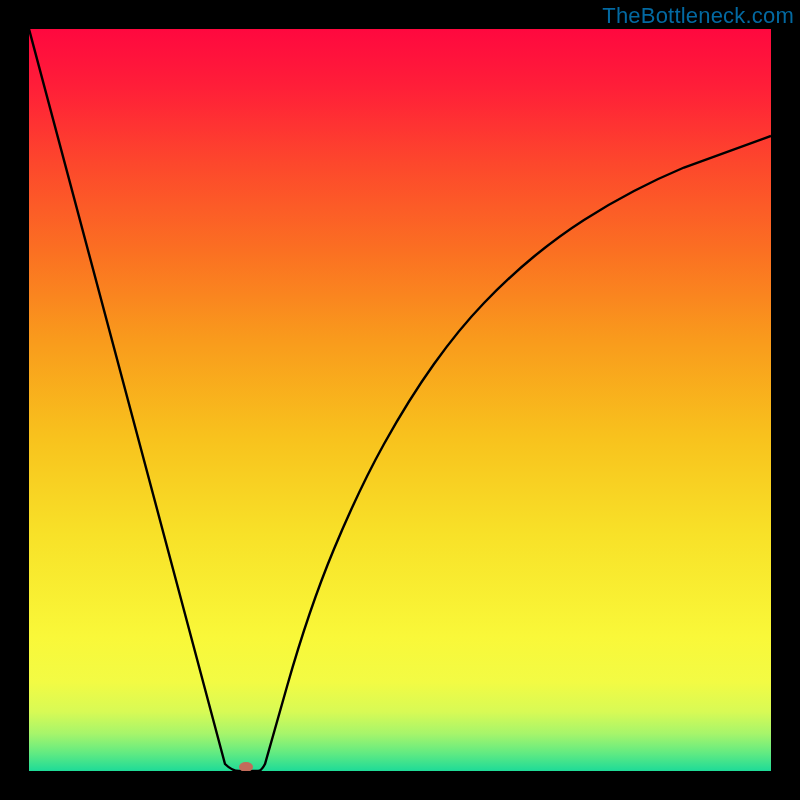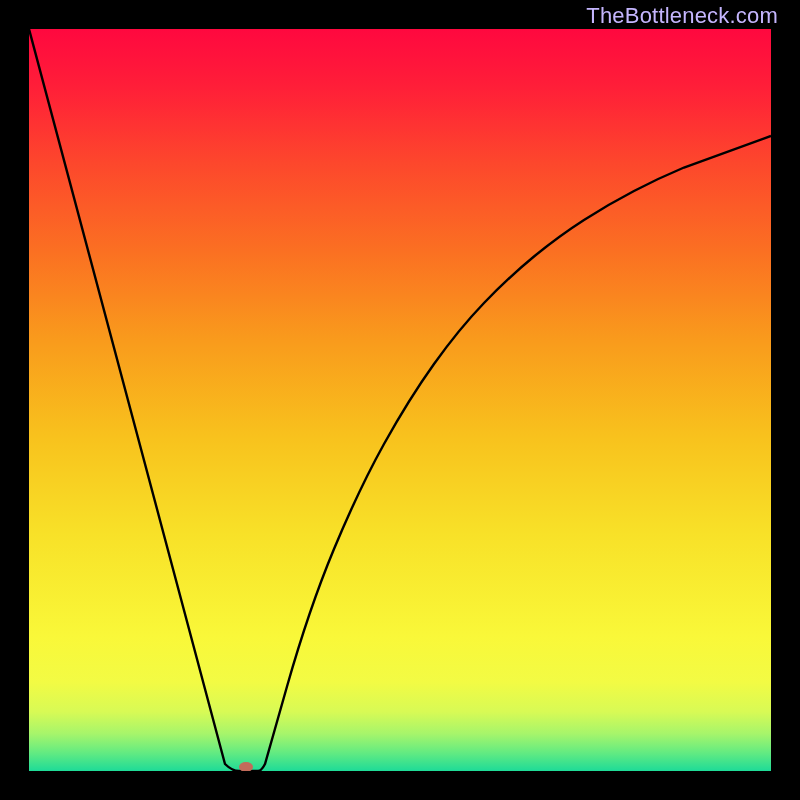--- a/index.html
+++ b/index.html
@@ -14,24 +14,24 @@
     position: absolute;
     left: 29px;
     top: 29px;
     width: 742px;
     height: 742px;
     background: #000;
   }
   .watermark {
     position: absolute;
     top: 3px;
-    right: 22px;
+    right: 6px;
     font-family: Arial, Helvetica, sans-serif;
     font-size: 22px;
-    color: #c4b5fd;
+    color: #0369a1;
     letter-spacing: 0.2px;
     z-index: 10;
   }
   svg {
     position: absolute;
     left: 29px;
     top: 29px;
   }
 </style>
 </head>

